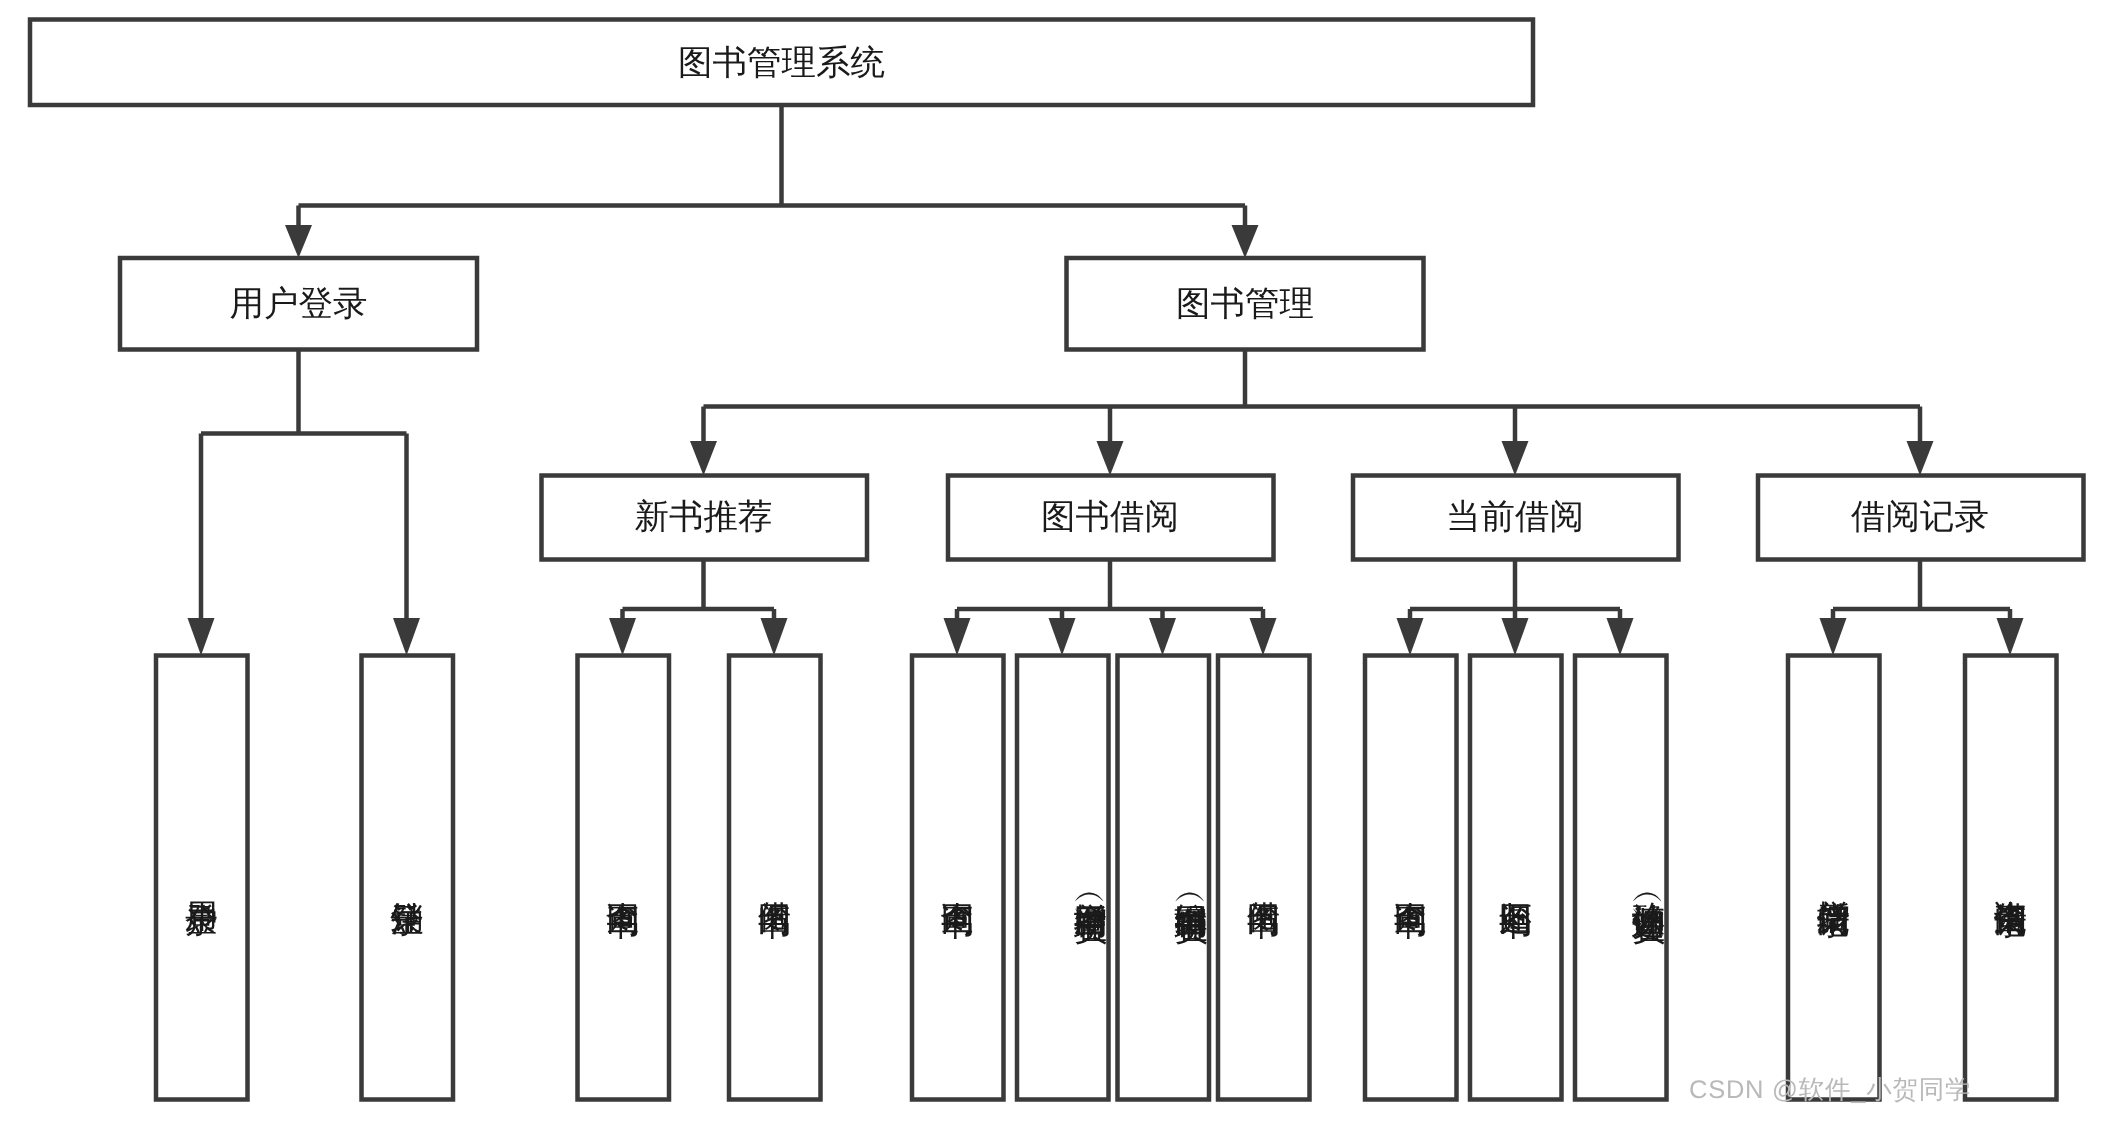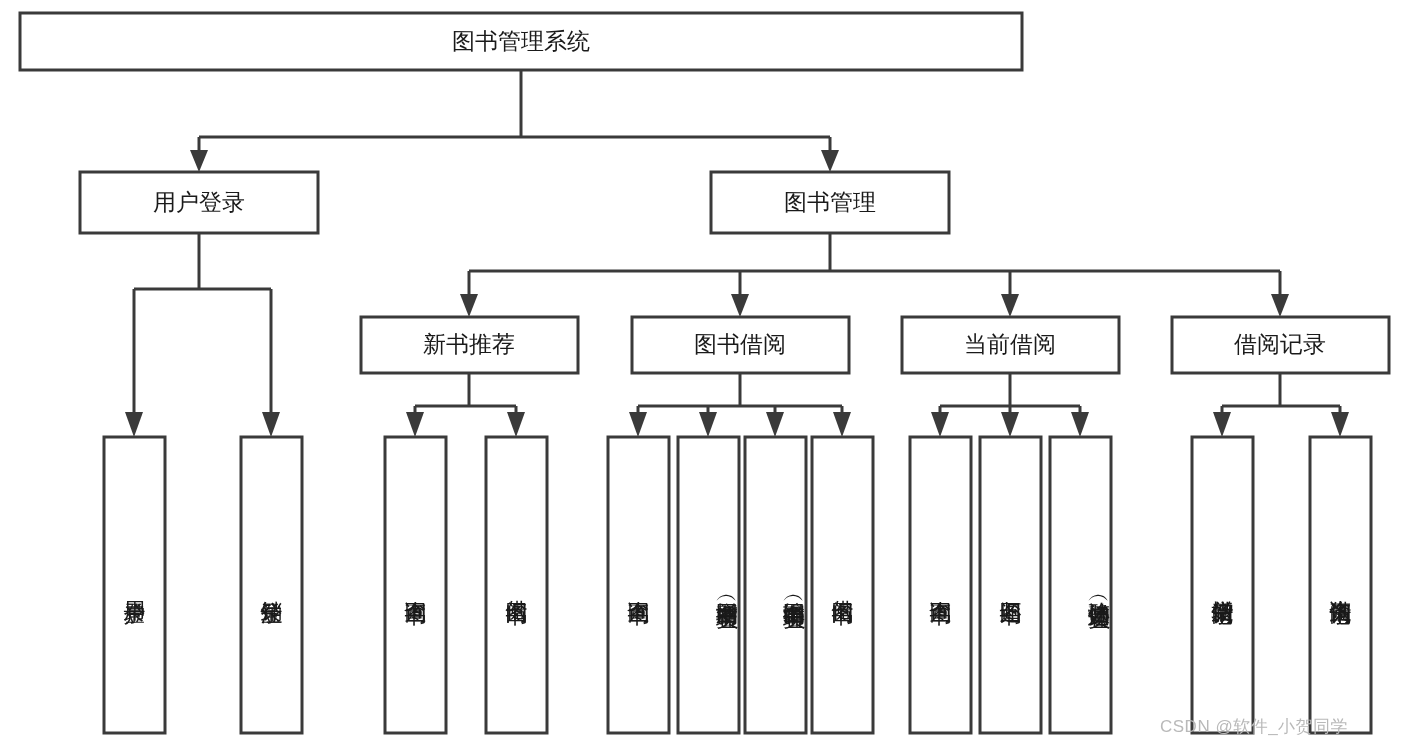--- a/index.html
+++ b/index.html
@@ -199,15 +199,15 @@
   <div class="vlabel" style="left:745px; top:437px; width:61px; height:296px; align-items:flex-start; padding-top:6px; box-sizing:border-box;">编辑图书（管理员）</div>
   <div class="vlabel" style="left:812px; top:437px; width:61px; height:296px;">借阅图书</div>
 
   <div class="vlabel" style="left:910px; top:437px; width:61px; height:296px;">查询图书</div>
   <div class="vlabel" style="left:980px; top:437px; width:61px; height:296px;">归还图书</div>
   <div class="vlabel" style="left:1050px; top:437px; width:61px; height:296px; align-items:flex-start; padding-top:6px; box-sizing:border-box;">确认归还（管理员）</div>
 
   <div class="vlabel" style="left:1192px; top:437px; width:61px; height:296px;">新增借阅记录</div>
   <div class="vlabel" style="left:1310px; top:437px; width:61px; height:296px;">查询借阅记录</div>
 
-  <div class="watermark" style="left:1160px; top:715px;">CSDN @软件_小贺同学</div>
+  <div class="watermark" style="left:1126px; top:715px;">CSDN @软件_小贺同学</div>
 
 </div>
 
 </body></html>

